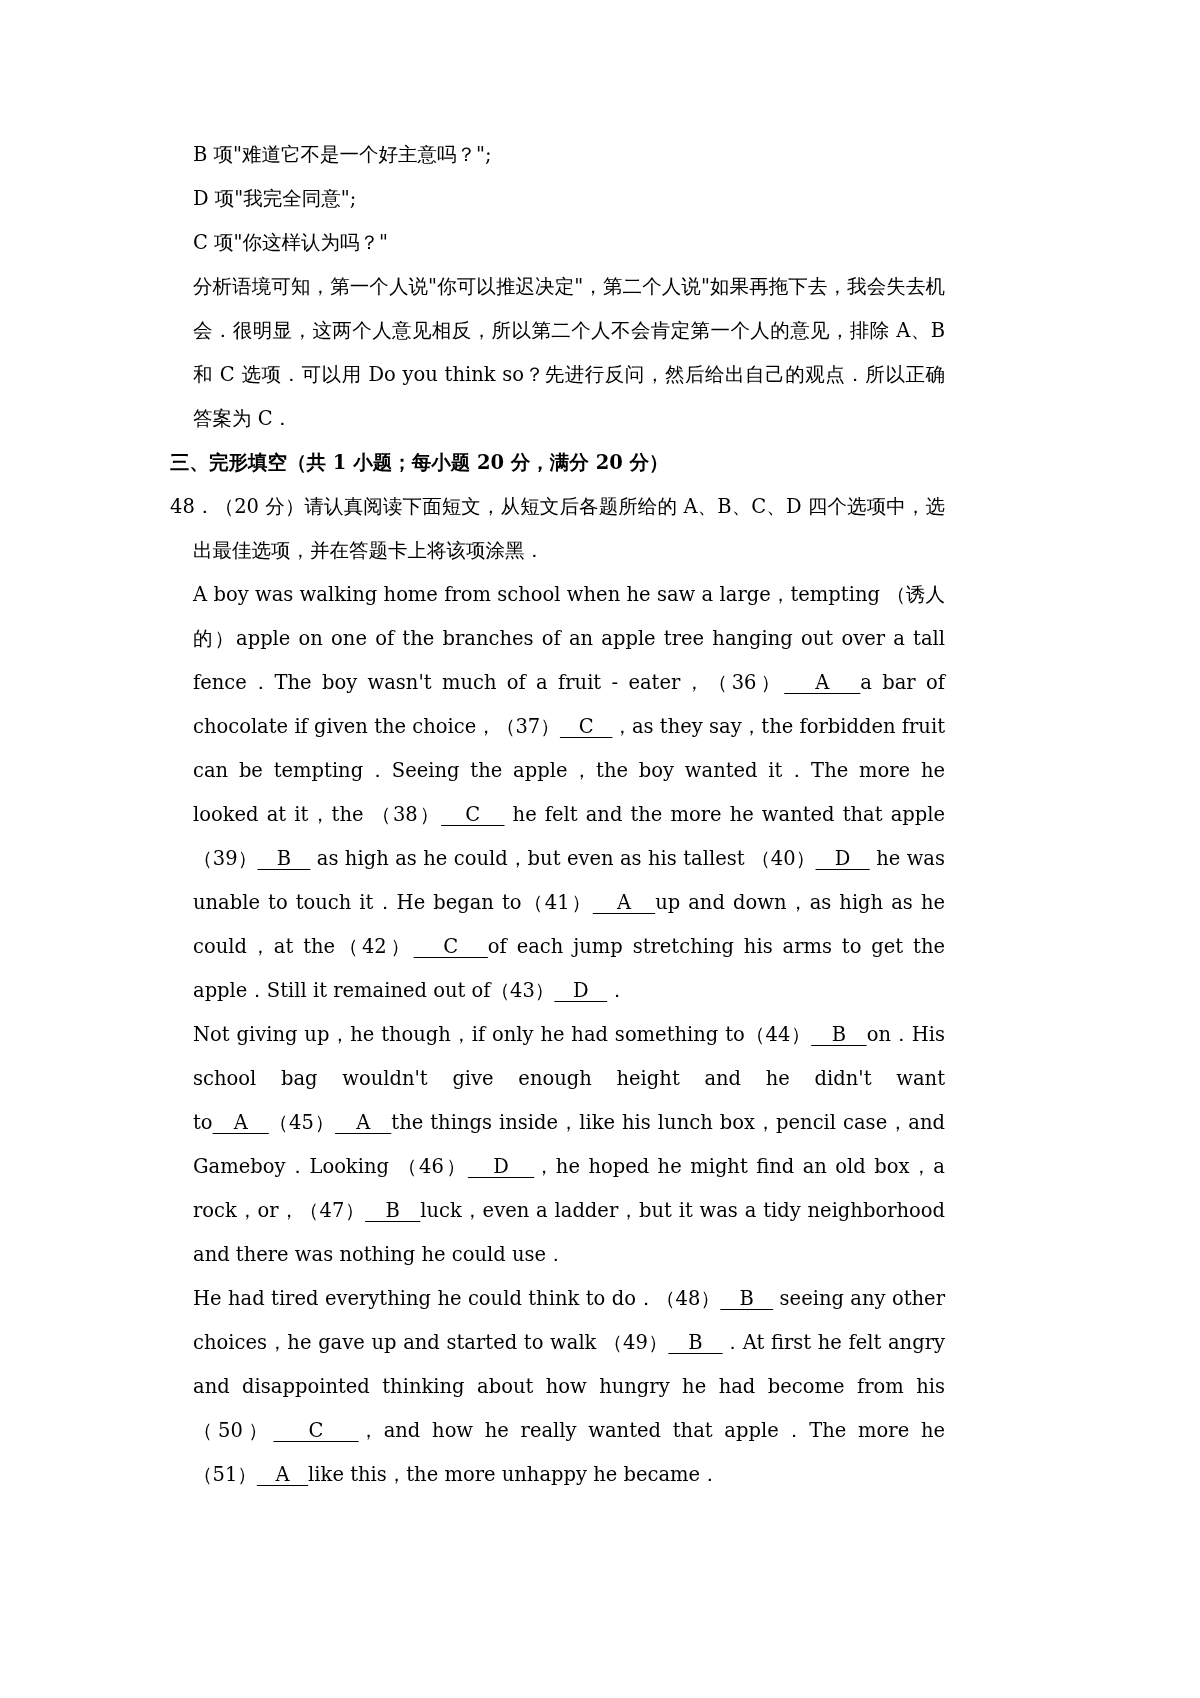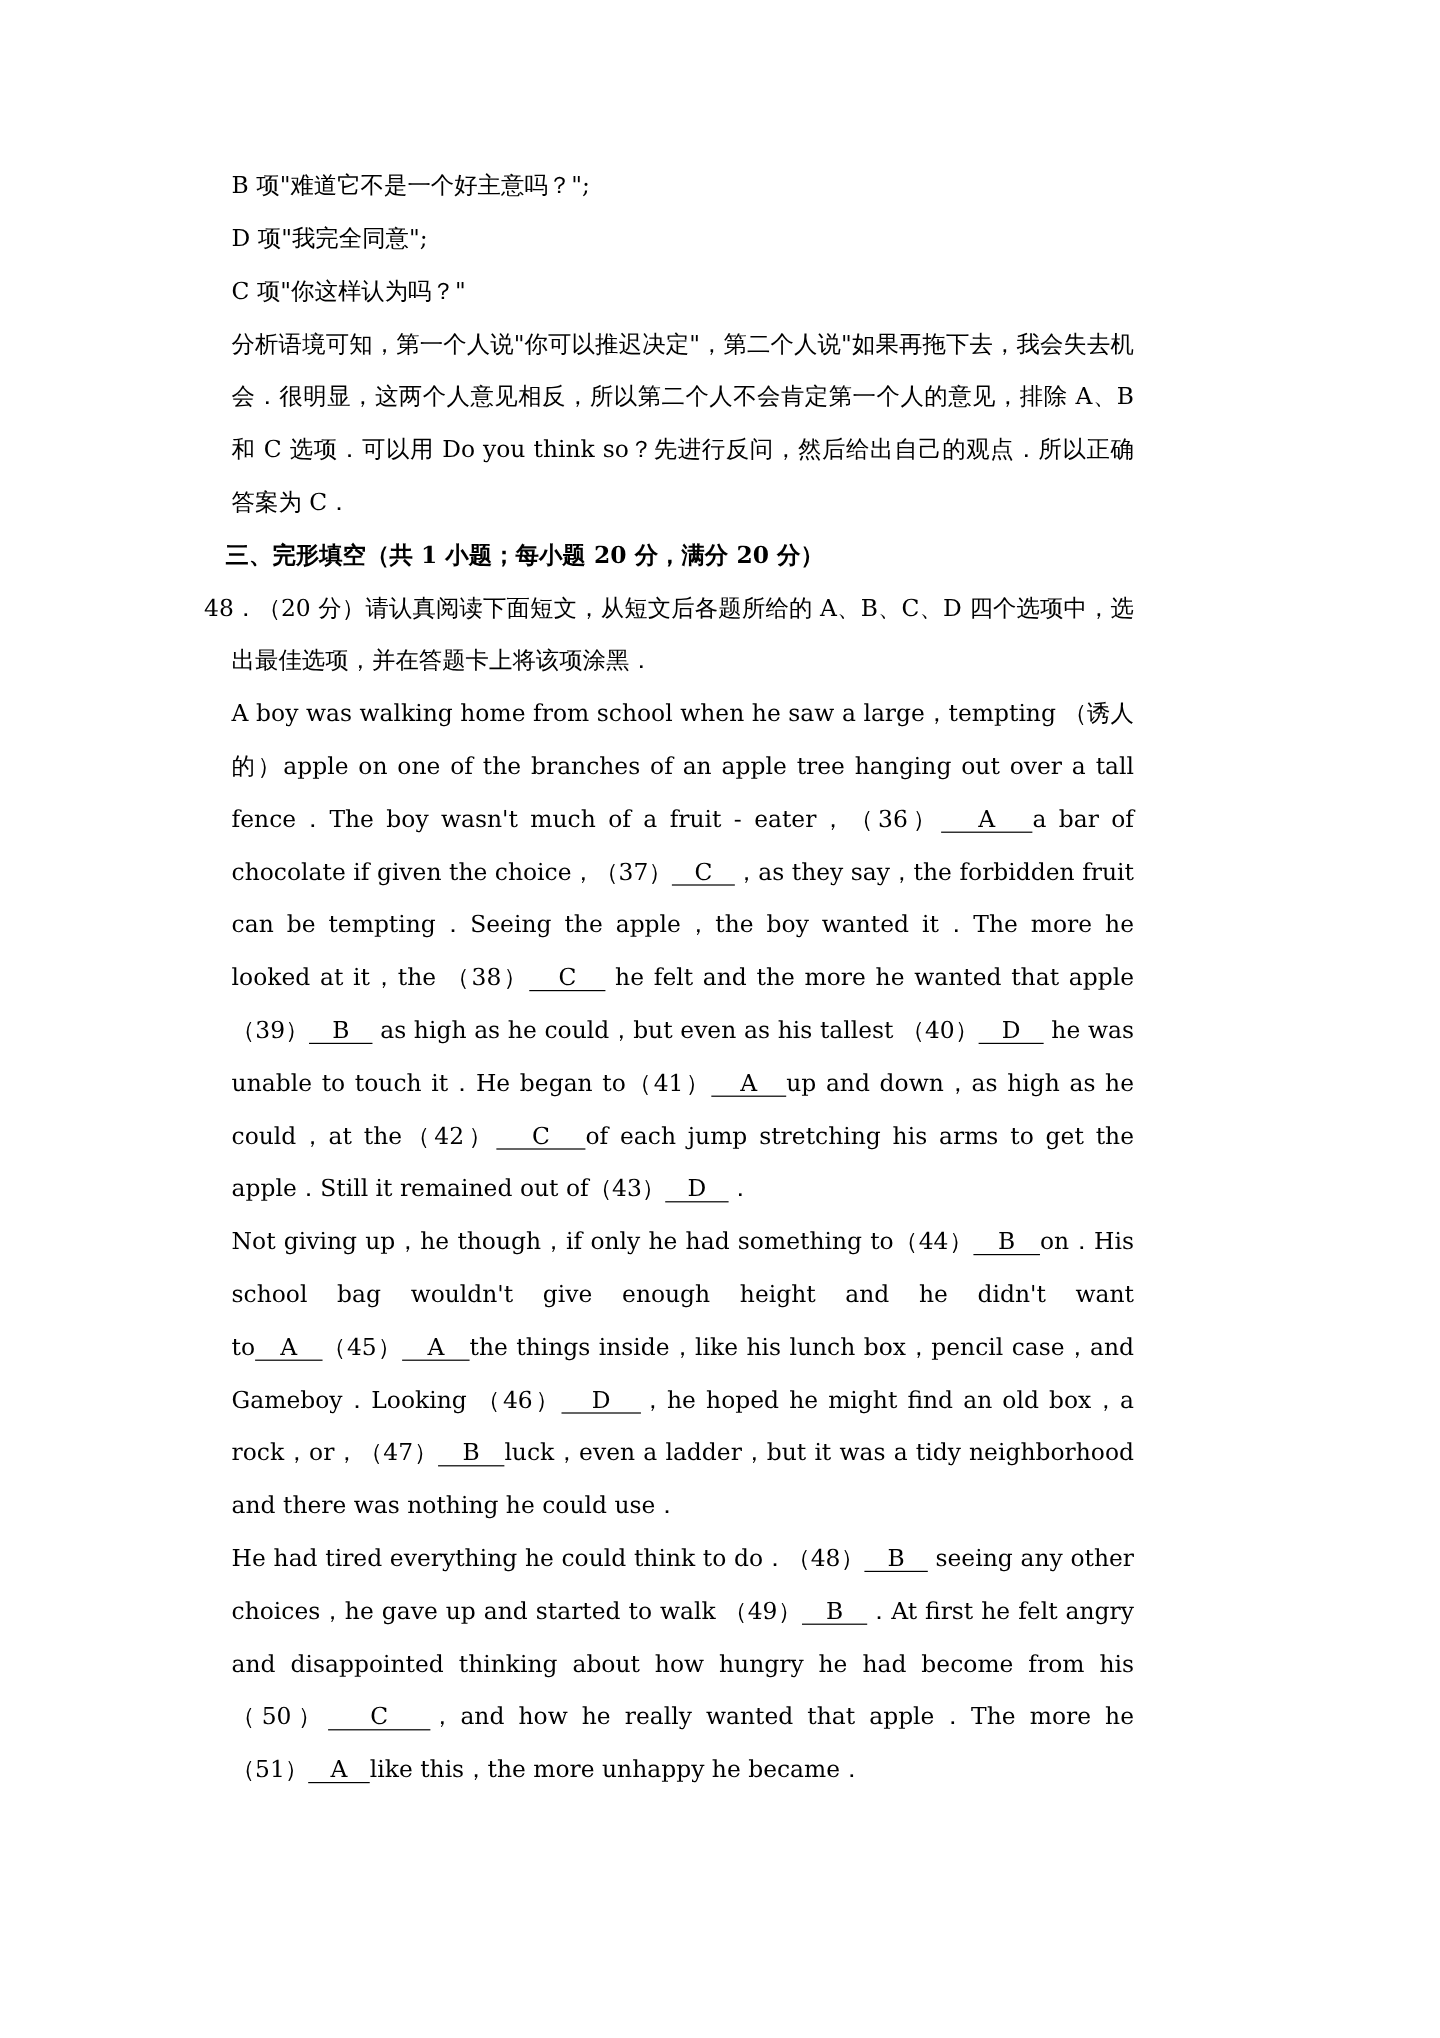--- a/index.html
+++ b/index.html
@@ -14,21 +14,20 @@
   .page {
     width: 100%;
     height: 100%;
     padding: 133px 255px 40px 170px;
   }
   .para, .section-heading {
     font-size: 19.5px;
     line-height: 44px;
     text-align: justify;
     font-weight: normal;
-    margin-left: 18px;
   }
   .indent { margin-left: 23px; }
   .hanging { margin-left: 23px; text-indent: -23px; }
   .section-heading {
     font-weight: bold;
     text-align: left;
     font-family: "DejaVu Serif", "Liberation Serif", serif;
   }
   .comment-label { color: var(--comment_label, #4141cc); }
   .blank {

